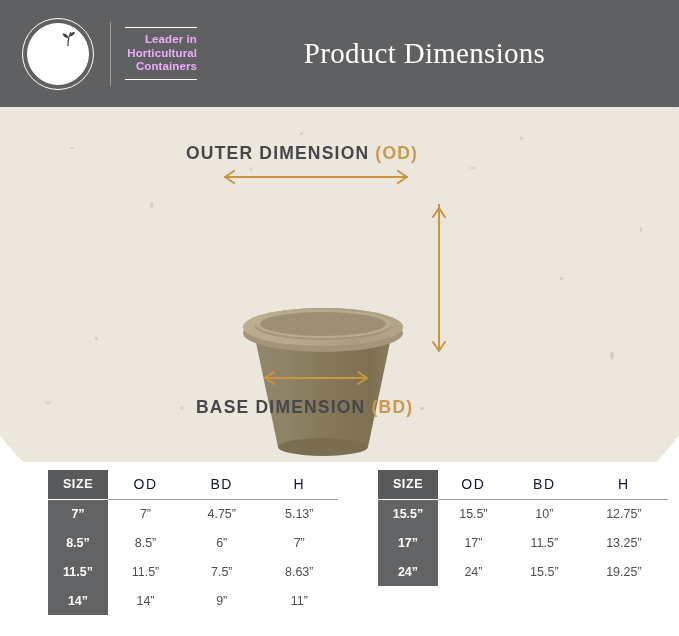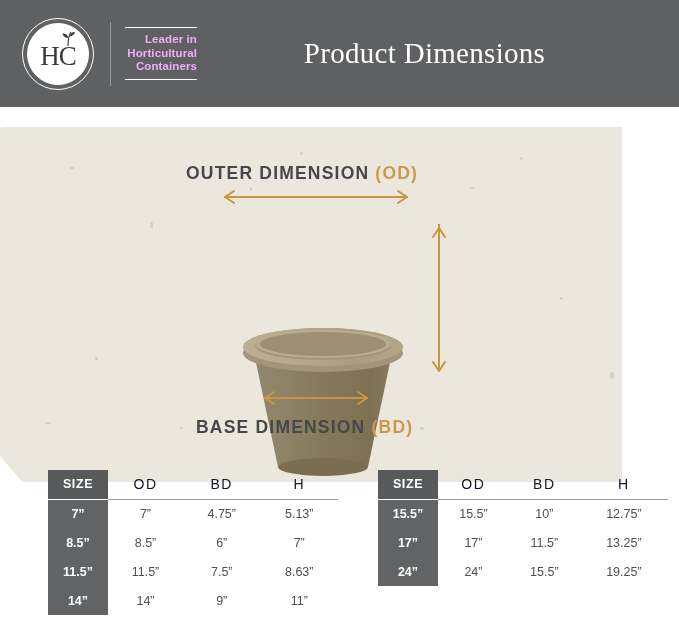--- a/index.html
+++ b/index.html
@@ -44,23 +44,22 @@
     position: absolute; left: 0; top: 0; width: 679px; height: 107px;
     display: flex; align-items: center; justify-content: center;
     padding-left: 170px;
     font-family: "Liberation Serif", serif;
     font-size: 29px; color: #ffffff; letter-spacing: 0.3px;
     pointer-events: none;
   }
 
   
   .panel {
-    position: absolute; left: 0; top: 107px; width: 622px; height: 355px;
+    position: absolute; left: 0; top: 107px; width: 679px; height: 355px;
     overflow: hidden;
-    margin-top: 20px;
   }
   .panel-bg {
     position: absolute; left: -40px; top: -140px; width: 759px; height: 610px;
     background: #ece7dd;
     border-radius: 50% / 42%;
   }
   .speck { position: absolute; background: #c3bbab; border-radius: 40%; opacity: .55; }
 
   .lbl {
     position: absolute; font-size: 17.5px; font-weight: bold;
@@ -106,21 +105,20 @@
 <body>
 
 <div class="page">
 
   <div class="header">
     <div class="brand">
 
       <div class="logo-mark">
         <div class="logo-ring-outer"></div>
         <div class="logo-ring-inner"></div>
-        <div class="logo-text">HC</div>
         <div class="logo-leaf">
           <svg width="22" height="16" viewBox="0 0 22 16">
             <path d="M10 15 C10 9, 11 4, 13 1" stroke="#3a3a3a" stroke-width="1.2" fill="none"></path>
             <path d="M10.5 7 C7 7, 5 5, 4.5 2.5 C8 2.5, 10 4.5, 10.5 7 Z" fill="#3a3a3a"></path>
             <path d="M11.5 5.5 C12 3, 14 1, 17 0.8 C16.5 3.5, 14.5 5.3, 11.5 5.5 Z" fill="#3a3a3a"></path>
           </svg>
         </div>
       </div>
 
       <div class="brand-divider"></div>

